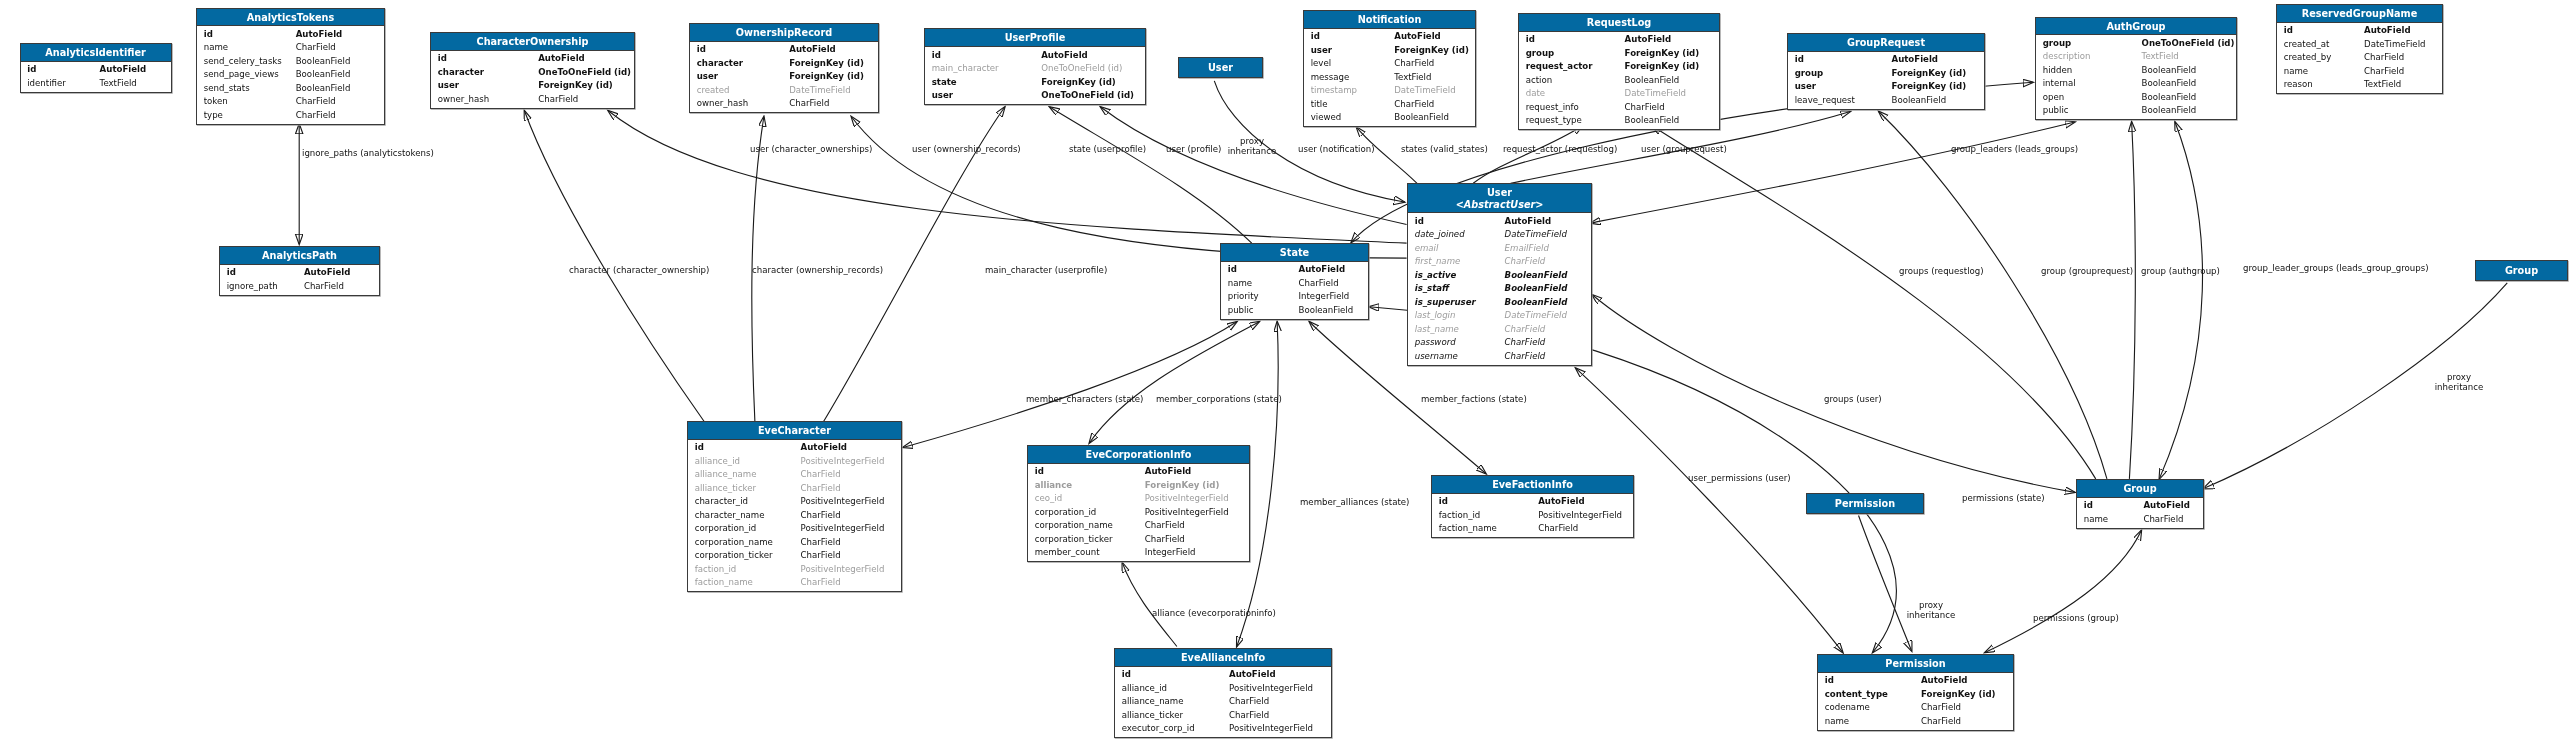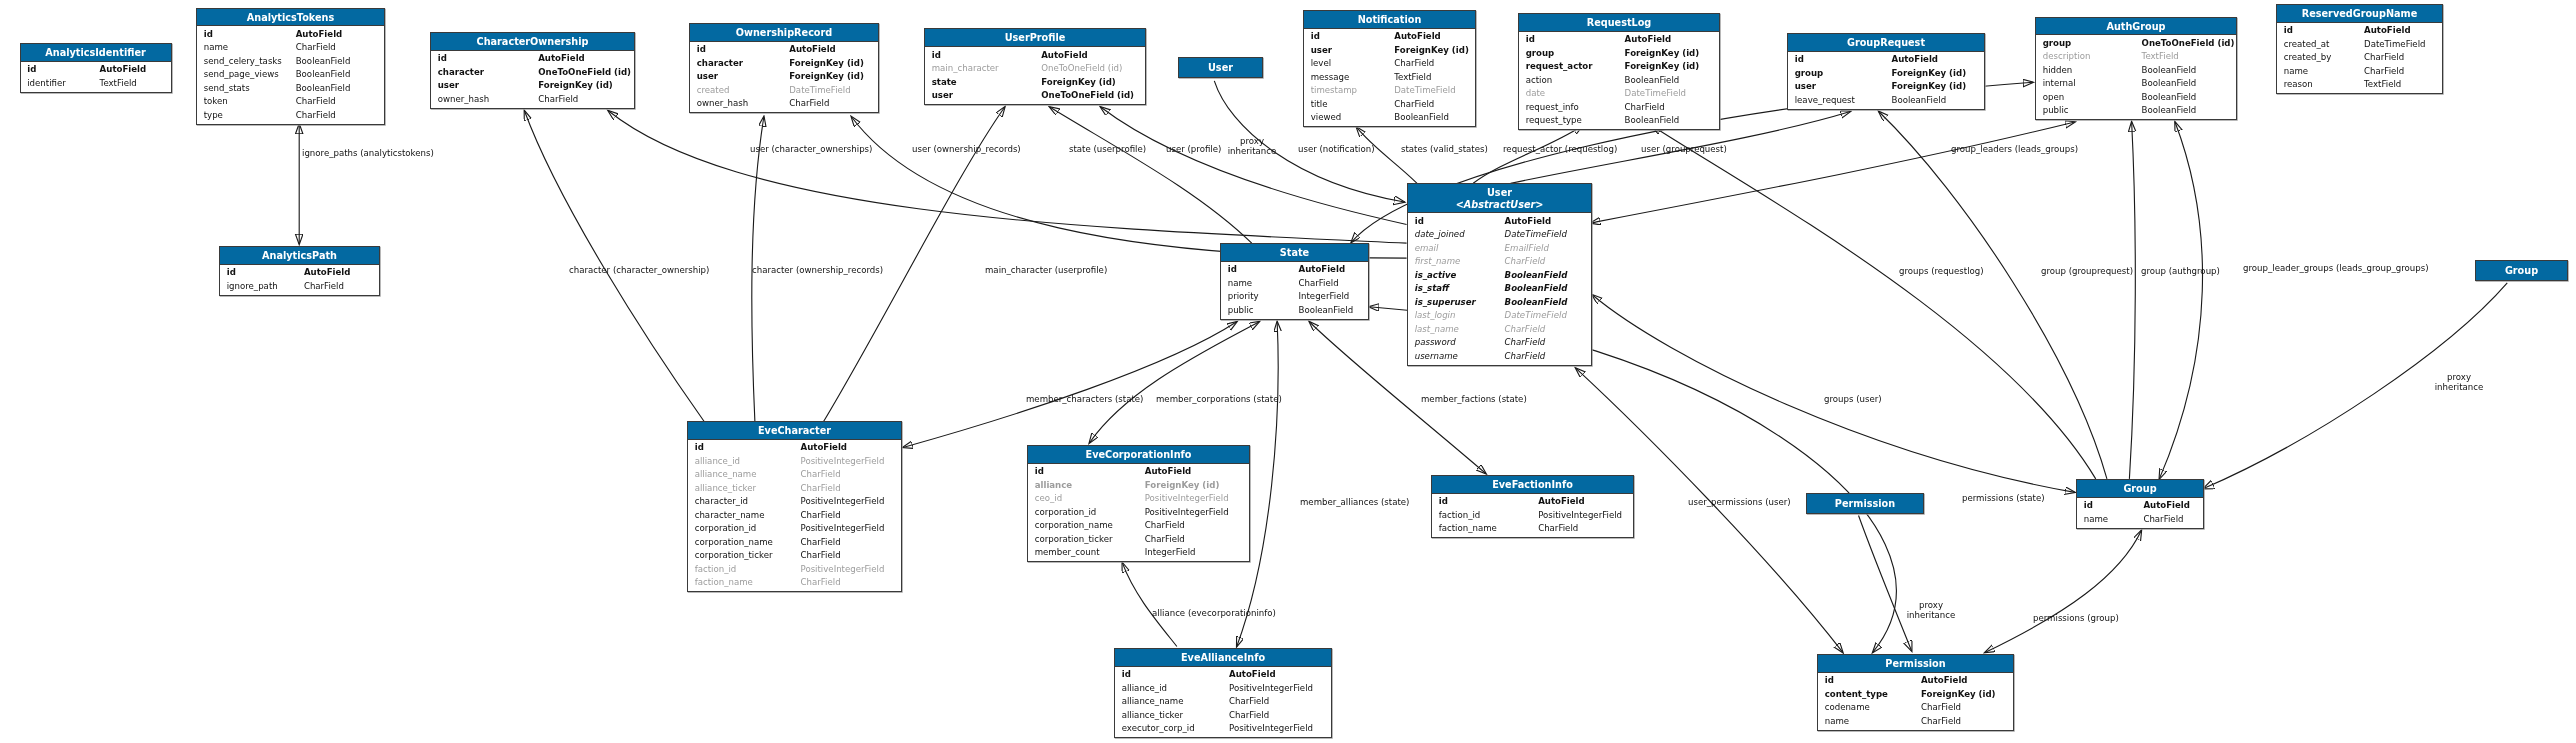--- a/index.html
+++ b/index.html
@@ -597,21 +597,21 @@
       <div class="elabel" style="left: 1951px; top: 145px;">group_leaders (leads_groups)</div>
       <div class="elabel" style="left: 1899px; top: 267px;">groups (requestlog)</div>
       <div class="elabel" style="left: 2041px; top: 267px;">group (grouprequest)</div>
       <div class="elabel" style="left: 2141px; top: 267px;">group (authgroup)</div>
       <div class="elabel" style="left: 2243px; top: 264px; text-align: center;">group_leader_groups (leads_group_groups)</div>
       <div class="elabel" style="left: 1026px; top: 395px;">member_characters (state)</div>
       <div class="elabel" style="left: 1156px; top: 395px;">member_corporations (state)</div>
       <div class="elabel" style="left: 1421px; top: 395px;">member_factions (state)</div>
       <div class="elabel" style="left: 1824px; top: 395px;">groups (user)</div>
       <div class="elabel" style="left: 1300px; top: 498px;">member_alliances (state)</div>
-      <div class="elabel" style="left: 1688px; top: 498px; text-align: right;">user_permissions (user)</div>
+      <div class="elabel" style="left: 1688px; top: 474px; text-align: right;">user_permissions (user)</div>
       <div class="elabel" style="left: 1962px; top: 494px;">permissions (state)</div>
       <div class="elabel" style="left: 1152px; top: 609px;">alliance (evecorporationinfo)</div>
       <div class="elabel center" style="left: 1931px; top: 601px;">
         <div>proxy</div>
         <div>inheritance</div>
       </div>
       <div class="elabel center" style="left: 2459px; top: 373px;">
         <div>proxy</div>
         <div>inheritance</div>
       </div>

